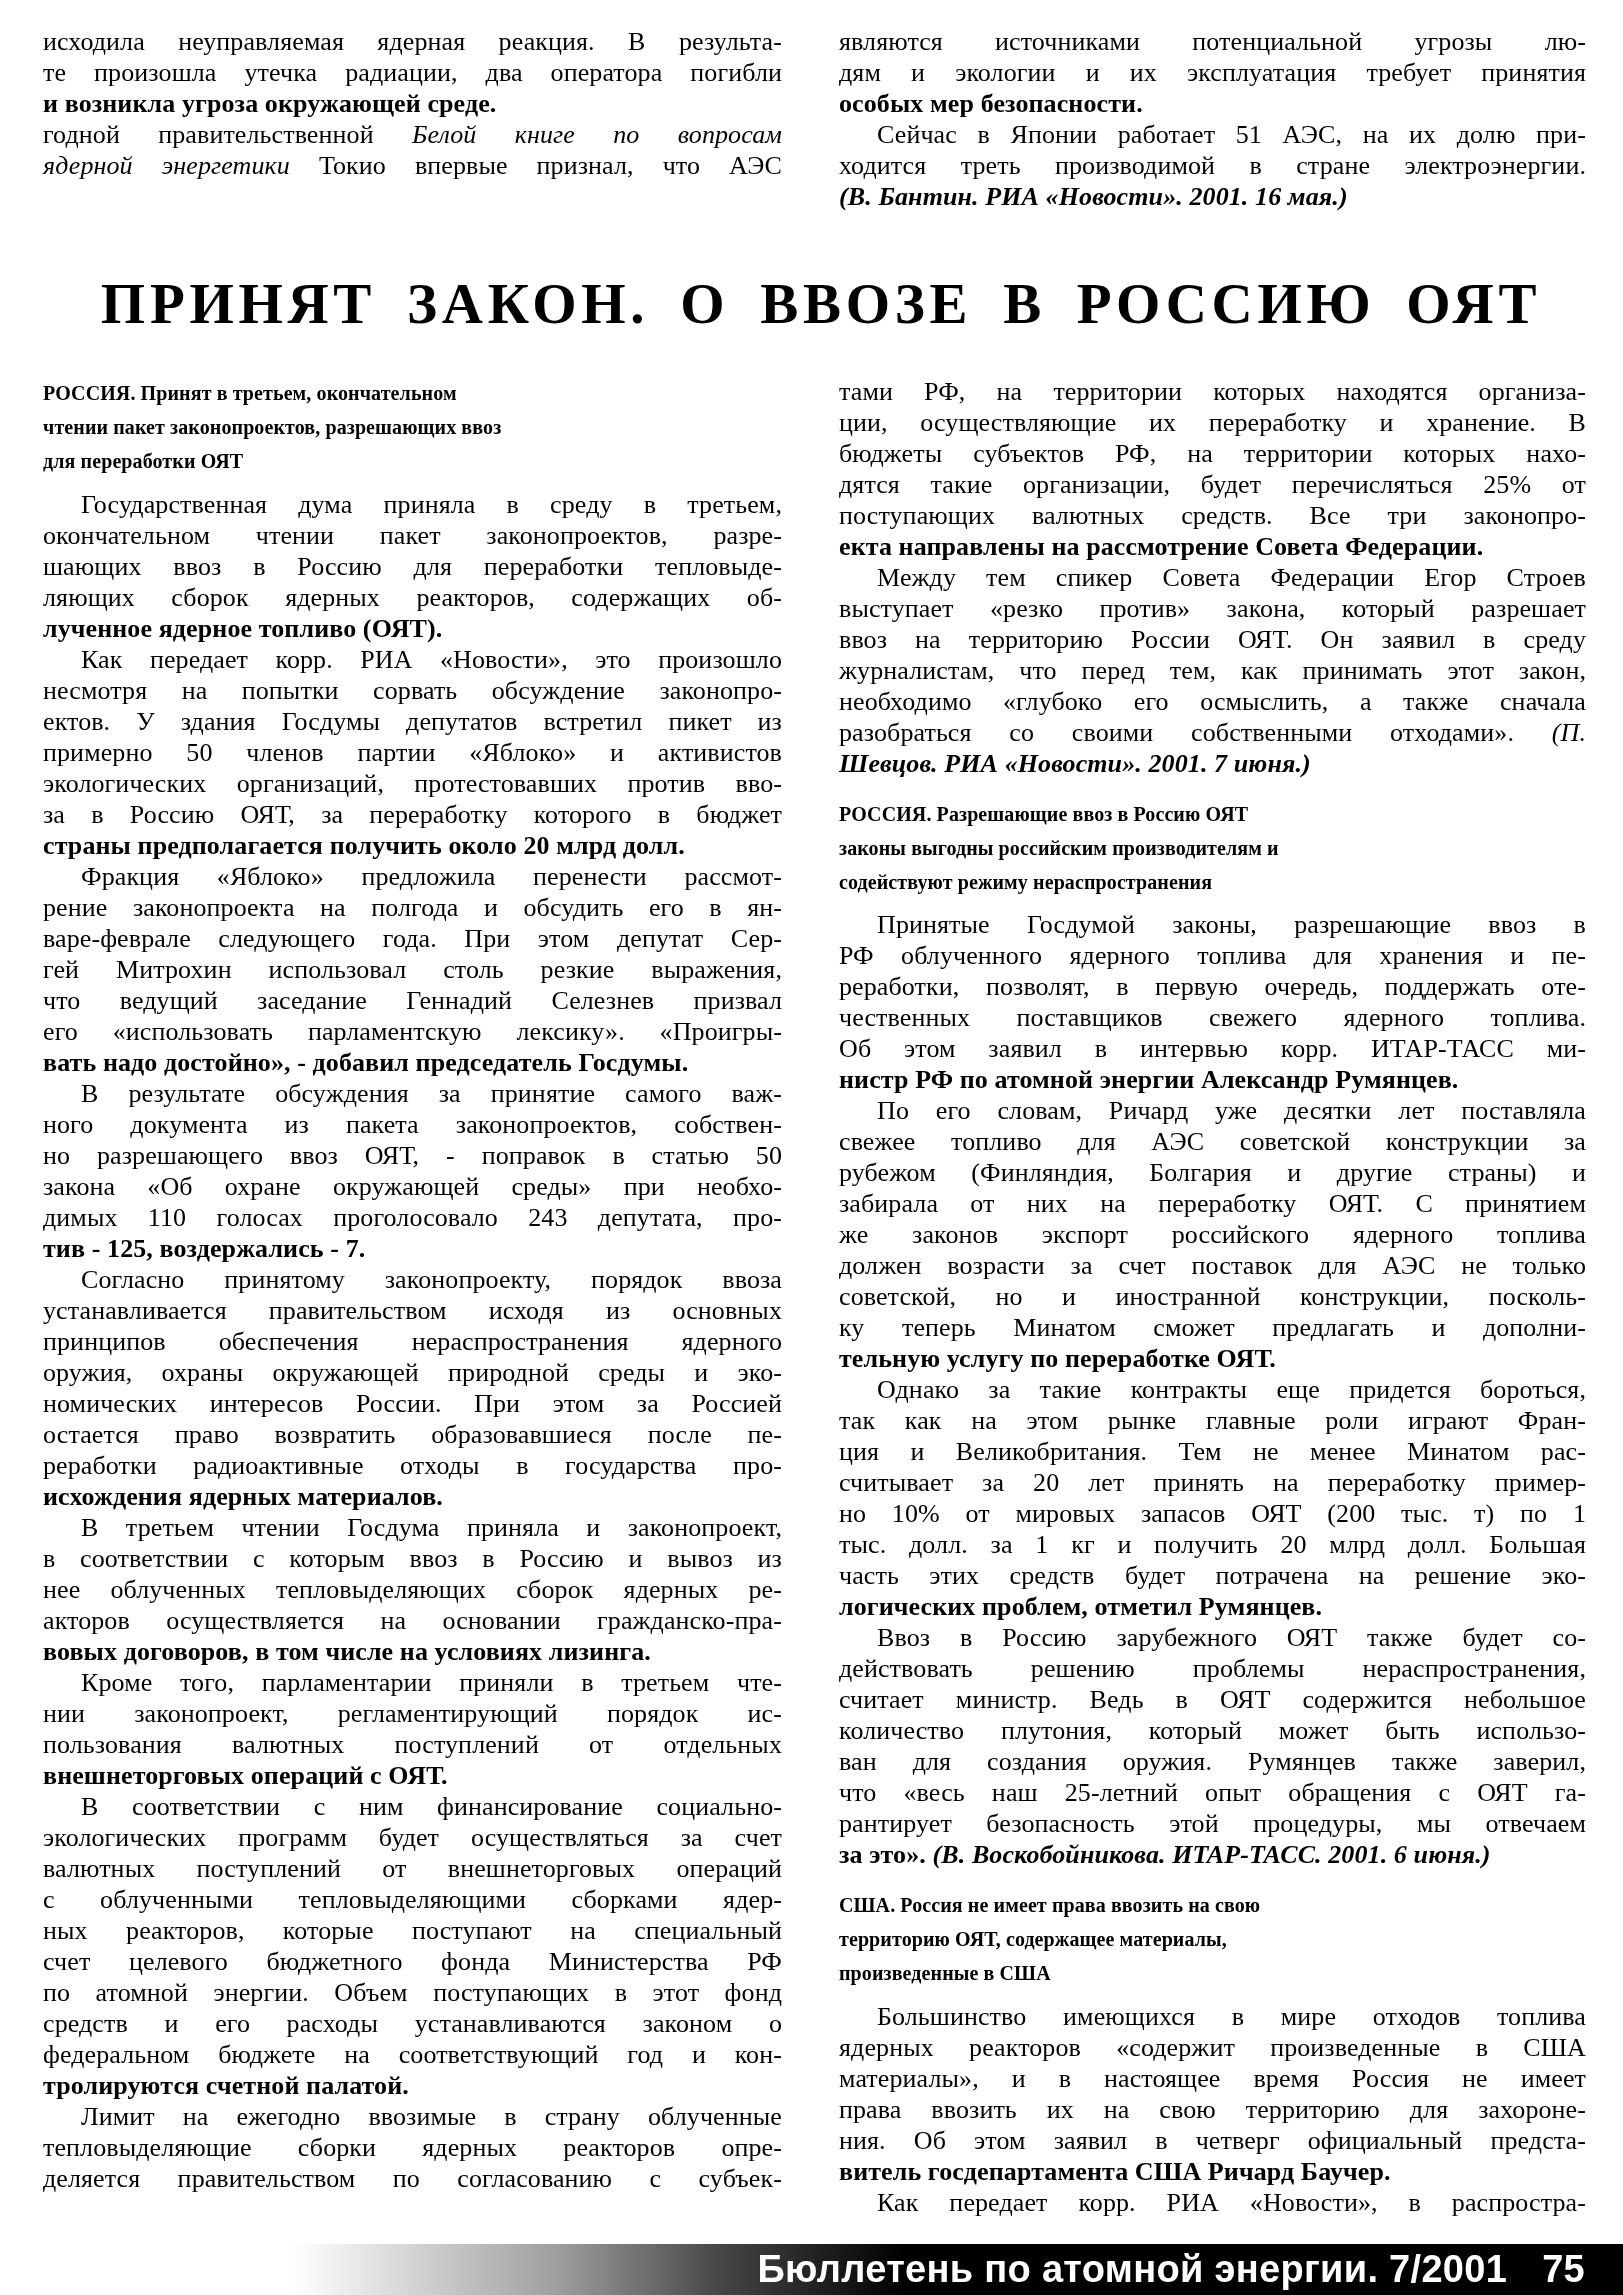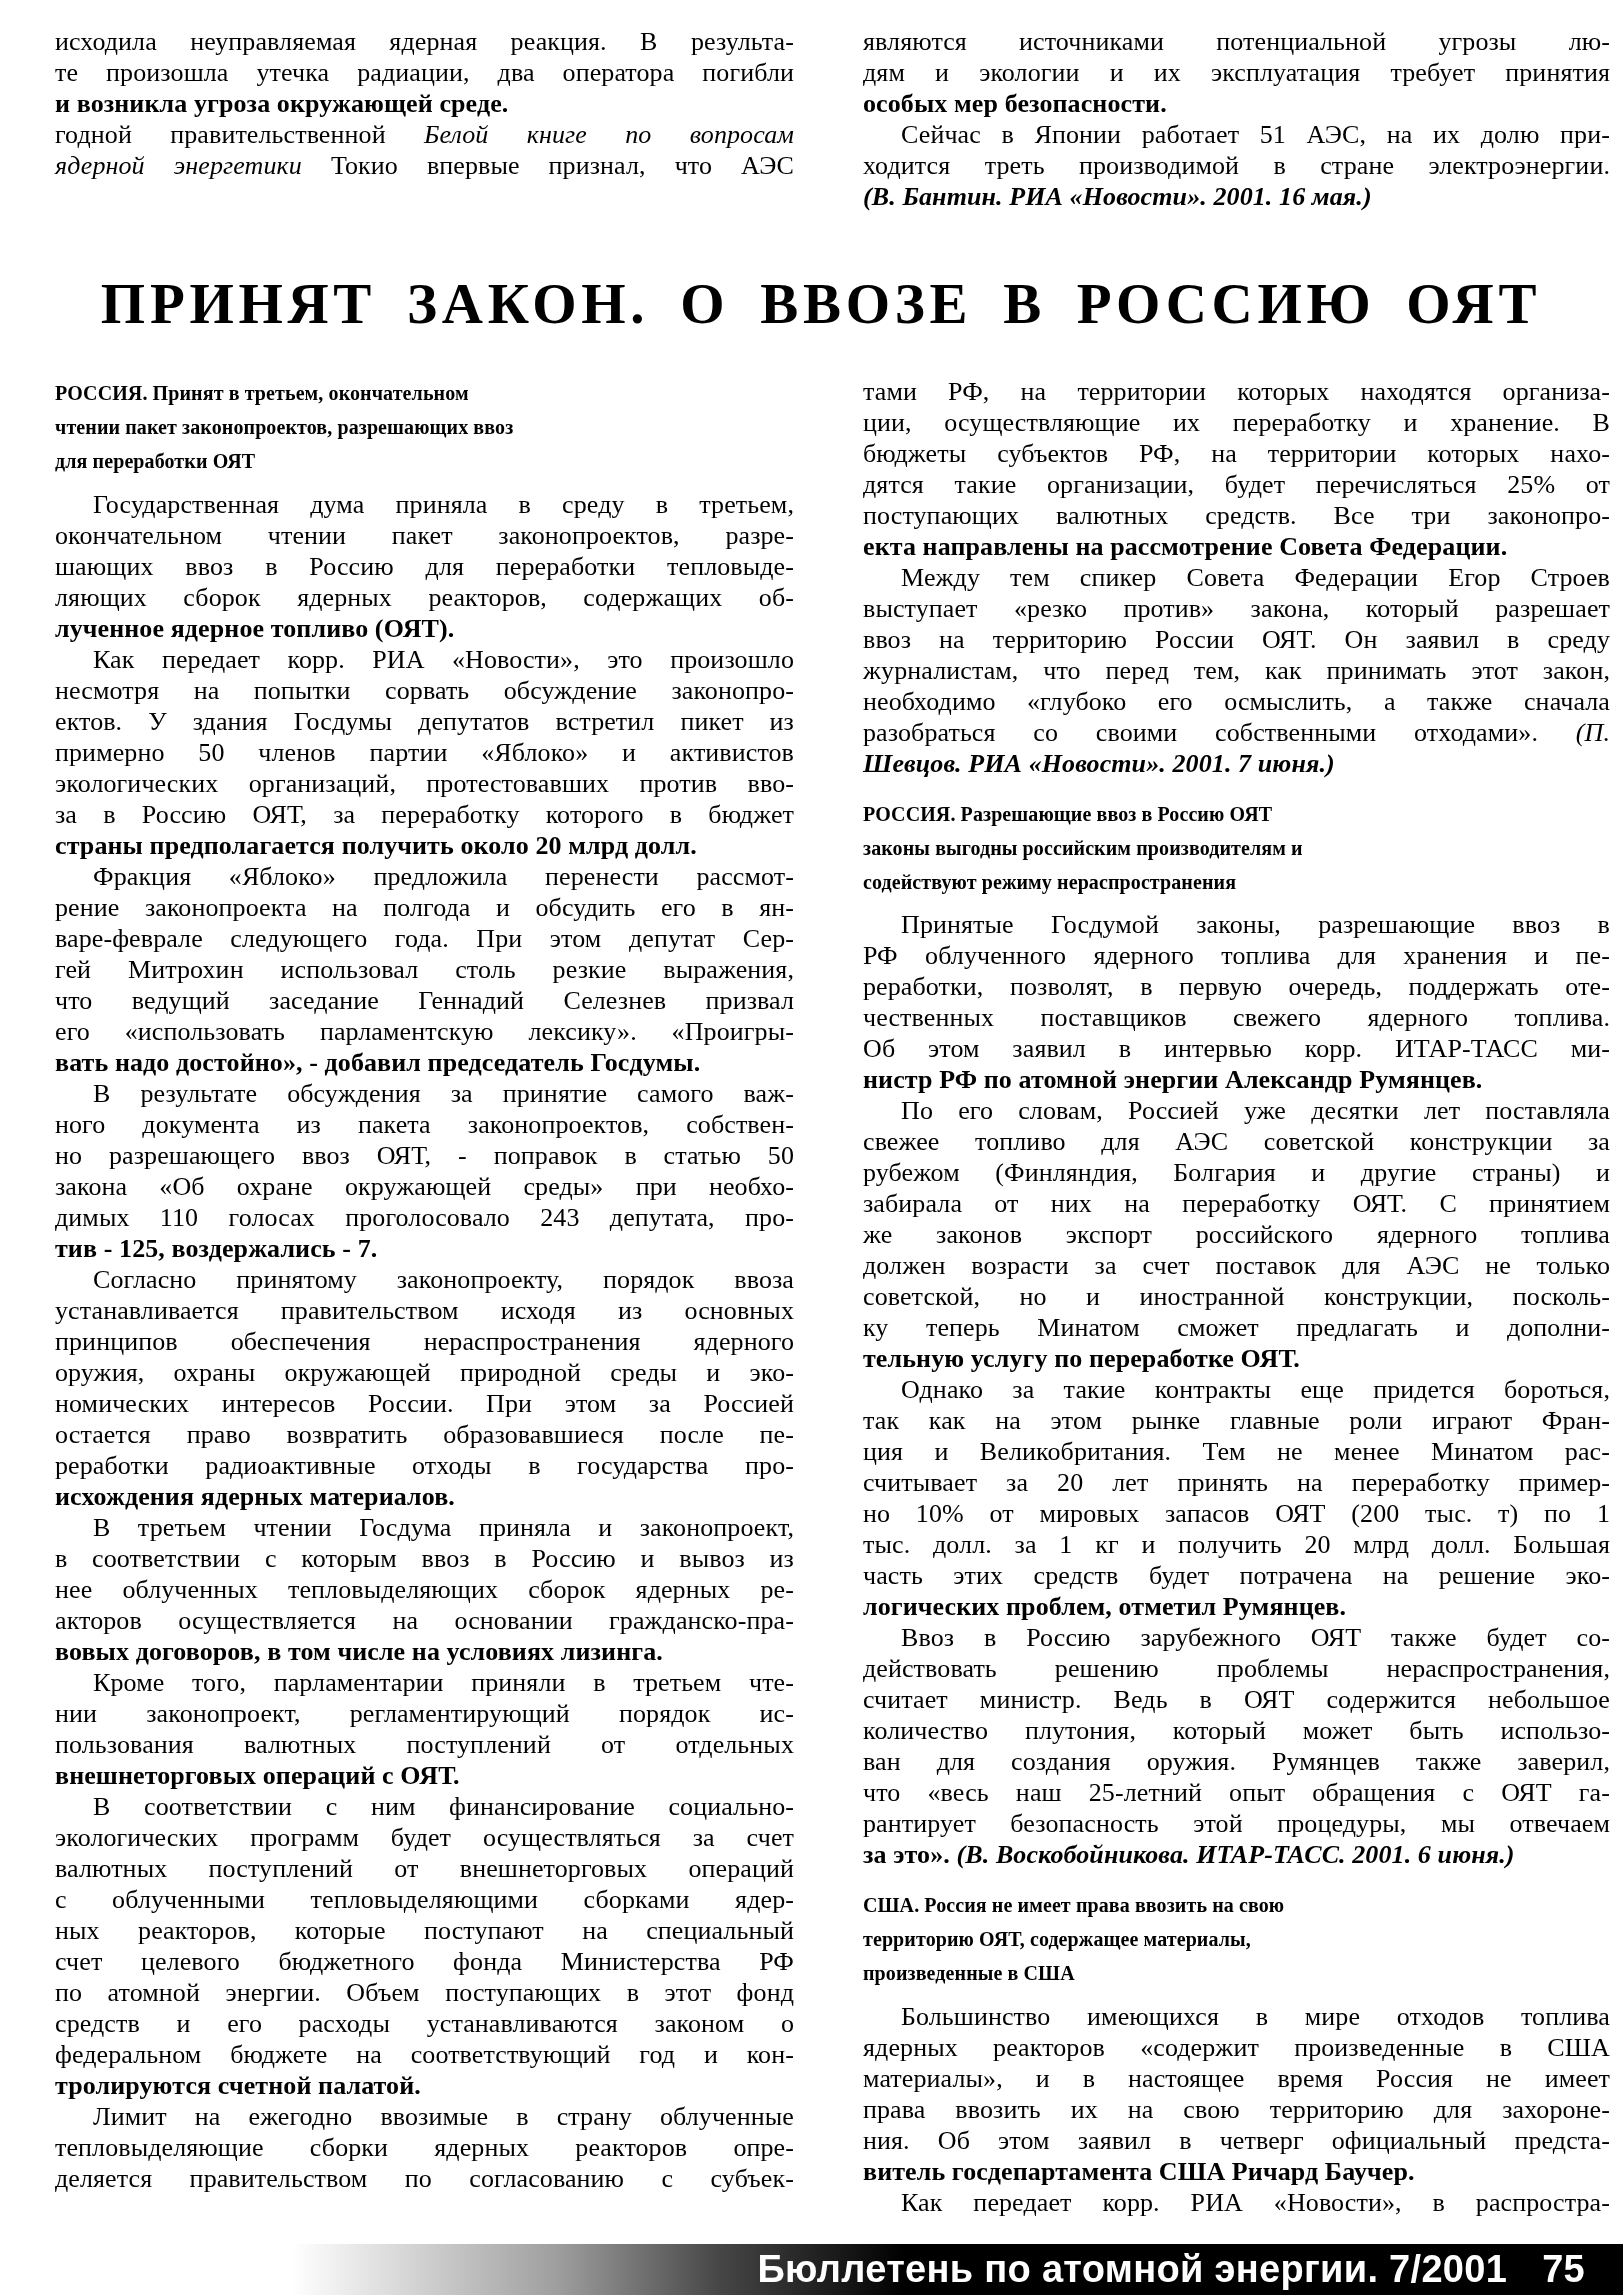--- a/index.html
+++ b/index.html
@@ -2,21 +2,21 @@
 <html style="font-size:10.8px"><head>
 <meta charset="utf-8">
 <style>
   html,body{margin:0;padding:0;background:#ffffff;}
   body{
     width:1624px;height:2295px;position:relative;overflow:hidden;
     font-family:"Liberation Serif", serif;color:#000;
     -webkit-font-smoothing:antialiased;
   }
   .columns{position:absolute;left:43px;right:38px;display:flex;gap:57px;}
-  .col{display:block;margin-left:12px;}
+  .col{display:block;}
   .col-left{width:739px;flex:0 0 auto;}
   .col-right{width:747px;flex:0 0 auto;}
   #intro-section{top:26px;}
   #article-body{top:376px;}
   .block{margin:0;}
   .line{
     font-size:26px;line-height:31px;
     text-align:justify;text-align-last:justify;
     letter-spacing:0.1px;
   }
@@ -184,21 +184,21 @@
         </div>
         <div class="block">
           <div class="line indent">Принятые Госдумой законы, разрешающие ввоз в</div>
           <div class="line">РФ облученного ядерного топлива для хранения и пе-</div>
           <div class="line">реработки, позволят, в первую очередь, поддержать оте-</div>
           <div class="line">чественных поставщиков свежего ядерного топлива.</div>
           <div class="line">Об этом заявил в интервью корр. ИТАР-ТАСС ми-</div>
           <div class="line last">нистр РФ по атомной энергии Александр Румянцев.</div>
         </div>
         <div class="block">
-          <div class="line indent">По его словам, Россией уже десятки лет поставляла</div>
+          <div class="line indent">По его словам, Ричард уже десятки лет поставляла</div>
           <div class="line">свежее топливо для АЭС советской конструкции за</div>
           <div class="line">рубежом (Финляндия, Болгария и другие страны) и</div>
           <div class="line">забирала от них на переработку ОЯТ. С принятием</div>
           <div class="line">же законов экспорт российского ядерного топлива</div>
           <div class="line">должен возрасти за счет поставок для АЭС не только</div>
           <div class="line">советской, но и иностранной конструкции, посколь-</div>
           <div class="line">ку теперь Минатом сможет предлагать и дополни-</div>
           <div class="line last">тельную услугу по переработке ОЯТ.</div>
         </div>
         <div class="block">

